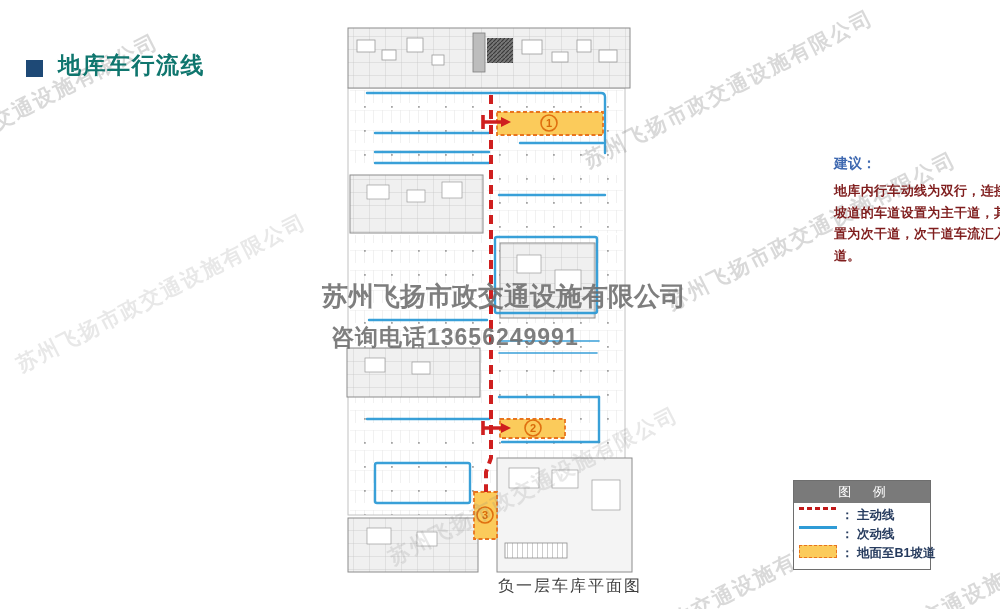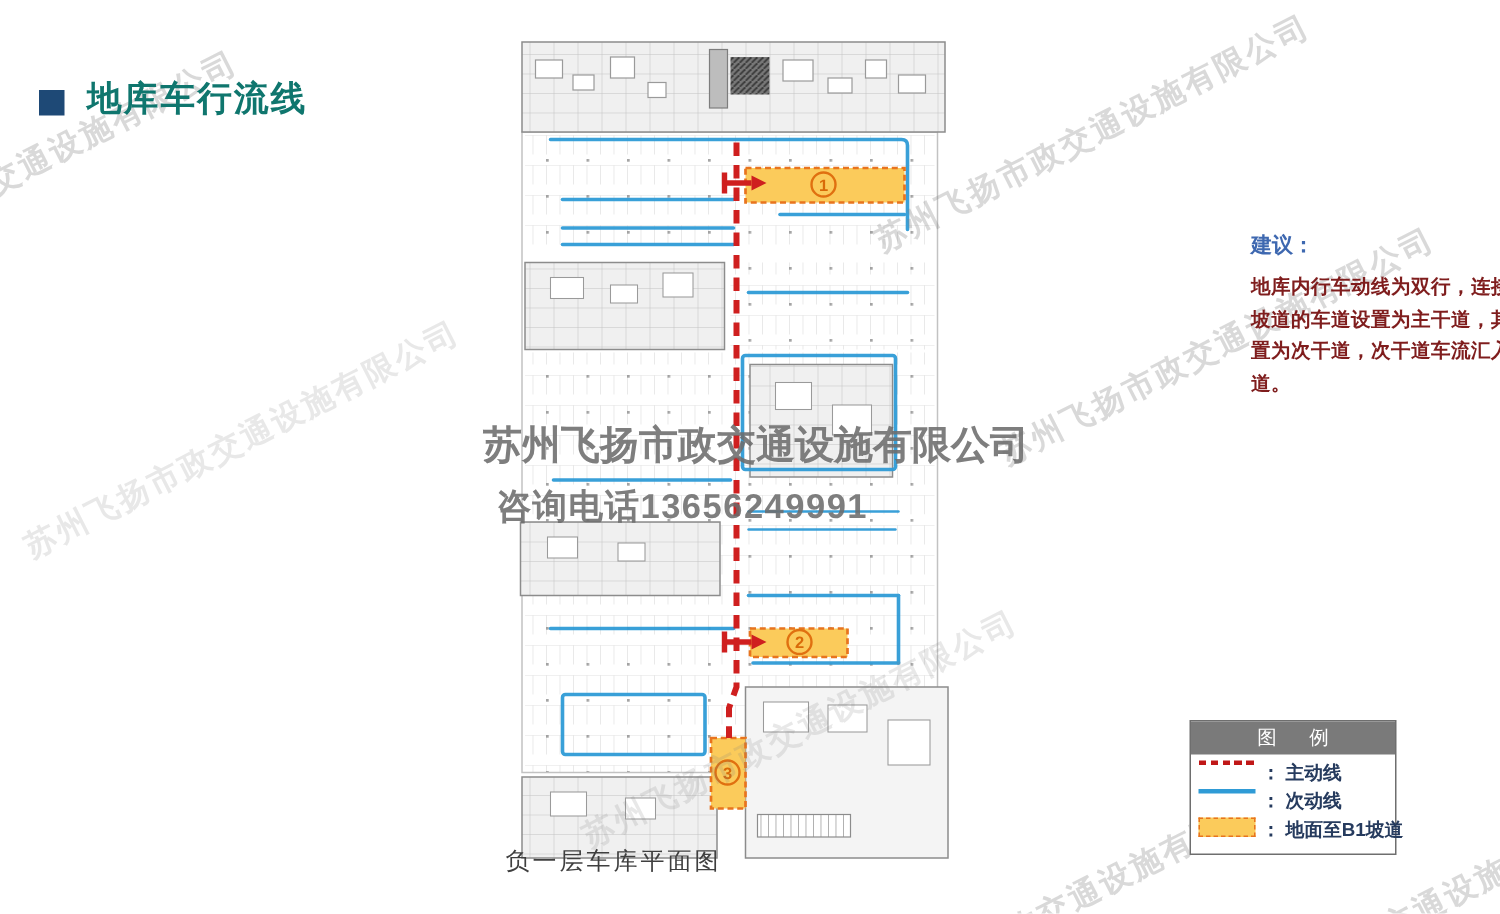--- a/index.html
+++ b/index.html
@@ -32,21 +32,21 @@
   
   .suggestion{position:absolute;left:786px;top:155px;width:200px;z-index:10;margin-left:48px;}
   .suggestion-heading{font-size:14px;font-weight:bold;color:#3E68B0;margin-bottom:7px;}
   .suggestion-body{
     font-size:13px;line-height:21.5px;color:#7f1d1d;font-weight:bold;
     letter-spacing:0.3px;text-align:justify;
   }
   
   .plan-wrap{position:absolute;left:337px;top:10px;width:305px;height:570px;z-index:1;}
   .plan-caption{
-    position:absolute;left:337px;top:564px;width:305px;text-align:left;z-index:10;
+    position:absolute;left:337px;top:576px;width:305px;text-align:right;z-index:10;
     font-size:16px;color:#3F3F3F;letter-spacing:2px;
   }
   
   .legend{
     position:absolute;left:793px;top:480px;width:138px;z-index:10;
     background:#ffffff;border:1px solid #6E6E6E;box-sizing:border-box;
   }
   .legend-header{
     height:22px;line-height:22px;background:#7A7A7A;color:#ffffff;
     font-size:13px;font-weight:normal;text-align:center;letter-spacing:9px;

